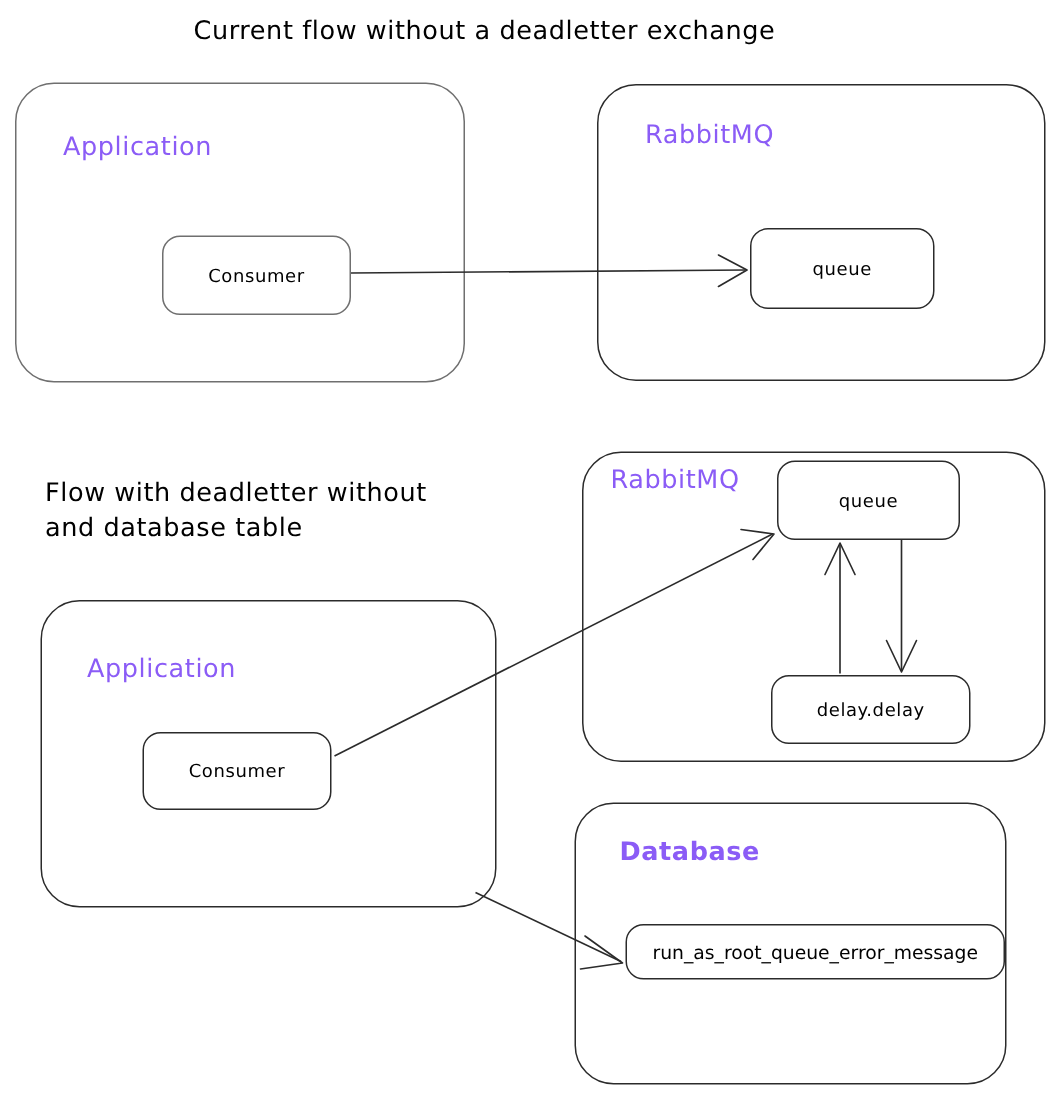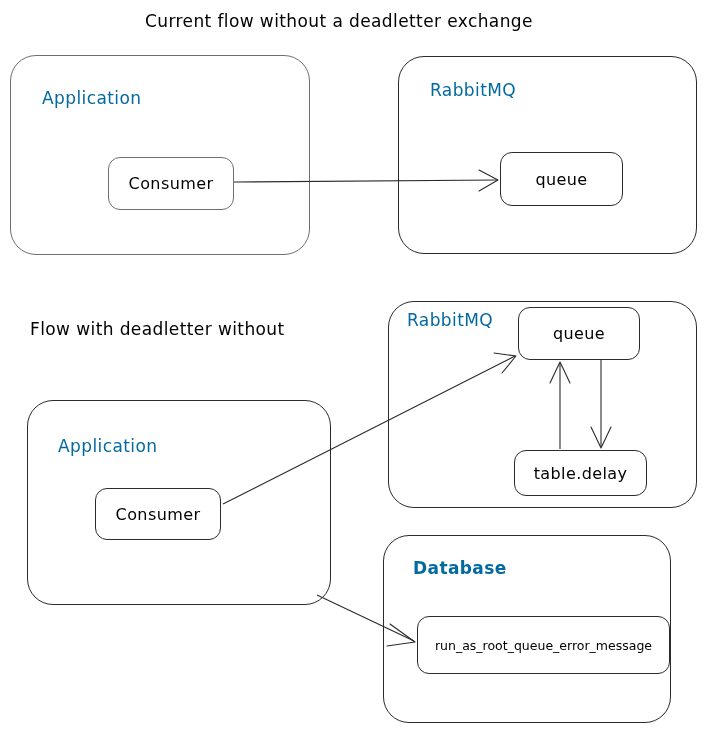--- a/index.html
+++ b/index.html
@@ -46,84 +46,85 @@
     border-radius: 26px;
     background: transparent;
     box-sizing: border-box;
   }
   .group-box.grey {
     border-color: #6f6f6f;
   }
   .group-label {
     position: absolute;
     font-size: 17px;
-    color: #0369a1;
+    color: #8b5cf6;
   }
   .node-box {
     position: absolute;
     border: 1px solid #2b2b2b;
     border-radius: 12px;
     background: #ffffff;
     box-sizing: border-box;
     display: flex;
     align-items: center;
     justify-content: center;
     color: #000;
   }
   .node-box.grey {
     border-color: #6f6f6f;
   }
   .node-label {
-    font-size: 16px;
+    font-size: 12px;
     color: #000;
   }
   .node-label.small {
     font-size: 12.5px;
     letter-spacing: 0px;
   }
 </style>
 </head>
 <body>
 
 <div id="canvas">
 
-  <div class="title hand" style="left:129px; top:10px;margin-left:16px;">Current flow without a deadletter exchange</div>
+  <div class="title hand" style="left:129px; top:10px;">Current flow without a deadletter exchange</div>
 
   <div class="group-box grey" style="left:10px; top:55px; width:300px; height:200px;"></div>
   <div class="group-label hand" style="left:42px; top:88px;">Application</div>
   <div class="node-box grey" style="left:108px; top:157px; width:126px; height:53px;">
     <span class="node-label hand">Consumer</span>
   </div>
 
   <div class="group-box" style="left:398px; top:56px; width:299px; height:198px;"></div>
   <div class="group-label hand" style="left:430px; top:80px;">RabbitMQ</div>
   <div class="node-box" style="left:500px; top:152px; width:123px; height:54px;">
     <span class="node-label hand">queue</span>
   </div>
 
   <div class="title hand" style="left:30px; top:318px;">Flow with deadletter without</div>
+  <div class="title hand" style="left:30px; top:341px;">and database table</div>
 
   <div class="group-box" style="left:27px; top:400px; width:304px; height:205px;"></div>
   <div class="group-label hand" style="left:58px; top:436px;">Application</div>
   <div class="node-box" style="left:95px; top:488px; width:126px; height:52px;">
     <span class="node-label hand">Consumer</span>
   </div>
 
   <div class="group-box" style="left:388px; top:301px; width:309px; height:207px;"></div>
   <div class="group-label hand" style="left:407px; top:310px;">RabbitMQ</div>
   <div class="node-box" style="left:518px; top:307px; width:122px; height:53px;">
     <span class="node-label hand">queue</span>
   </div>
   <div class="node-box" style="left:514px; top:450px; width:133px; height:46px;">
-    <span class="node-label hand">table.delay</span>
+    <span class="node-label hand">delay.delay</span>
   </div>
 
   <div class="group-box" style="left:383px; top:535px; width:288px; height:188px;"></div>
   <div class="group-label hand" style="left:413px; top:558px;font-weight:bold;">Database</div>
-  <div class="node-box" style="left:417px; top:616px; width:253px; height:58px;">
+  <div class="node-box" style="left:417px; top:616px; width:253px; height:37px;">
     <span class="node-label small hand">run_as_root_queue_error_message</span>
   </div>
 
   <svg id="wires" viewBox="0 0 708 744">
 
     <g>
       <path d="M234 182 L497 180" stroke="#2b2b2b" stroke-width="1.1" fill="none"></path>
       <path d="M479 170 L498 180 L479 191" stroke="#2b2b2b" stroke-width="1.1" fill="none" stroke-linecap="round" stroke-linejoin="round"></path>
     </g>
 

